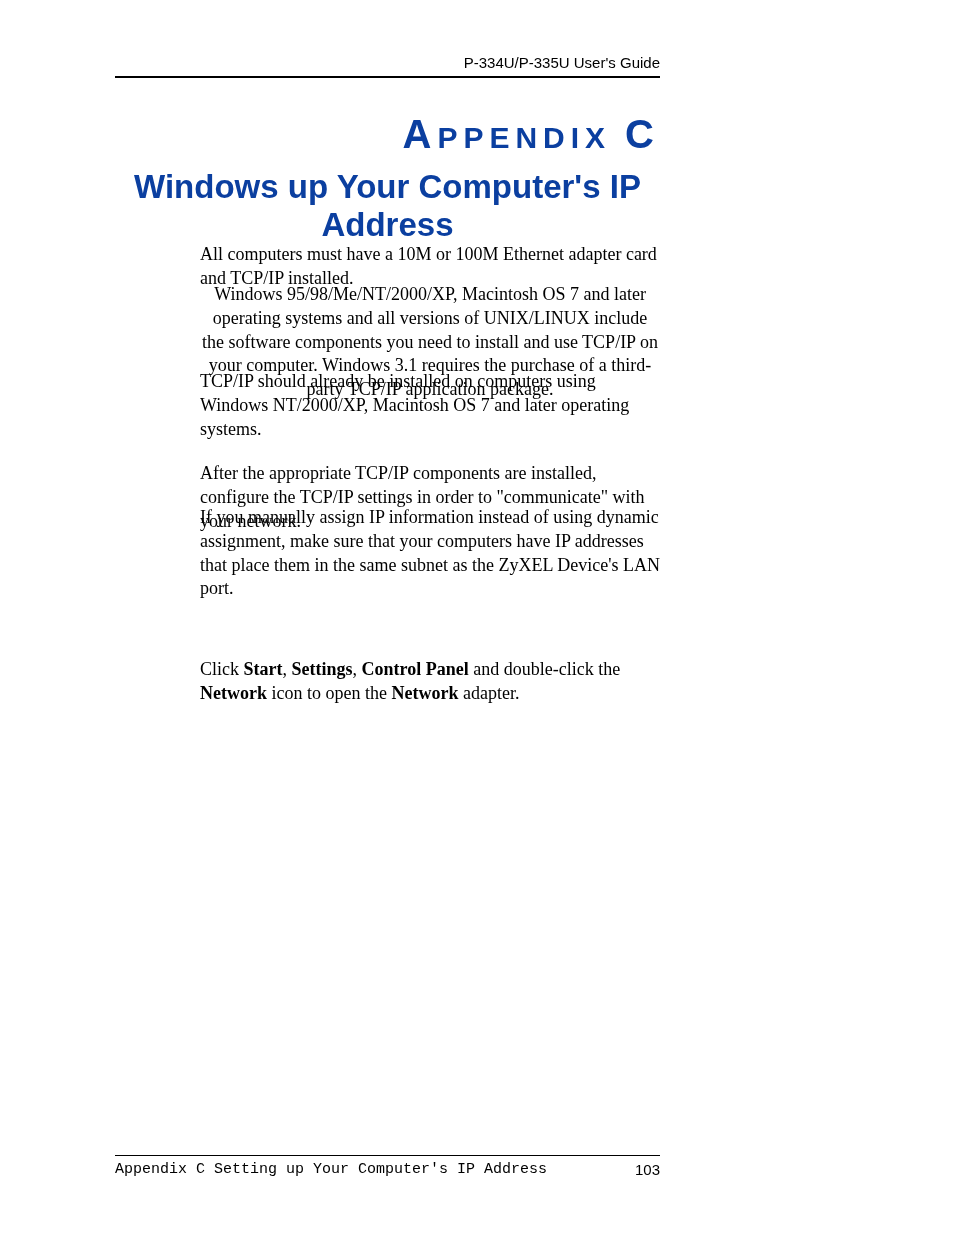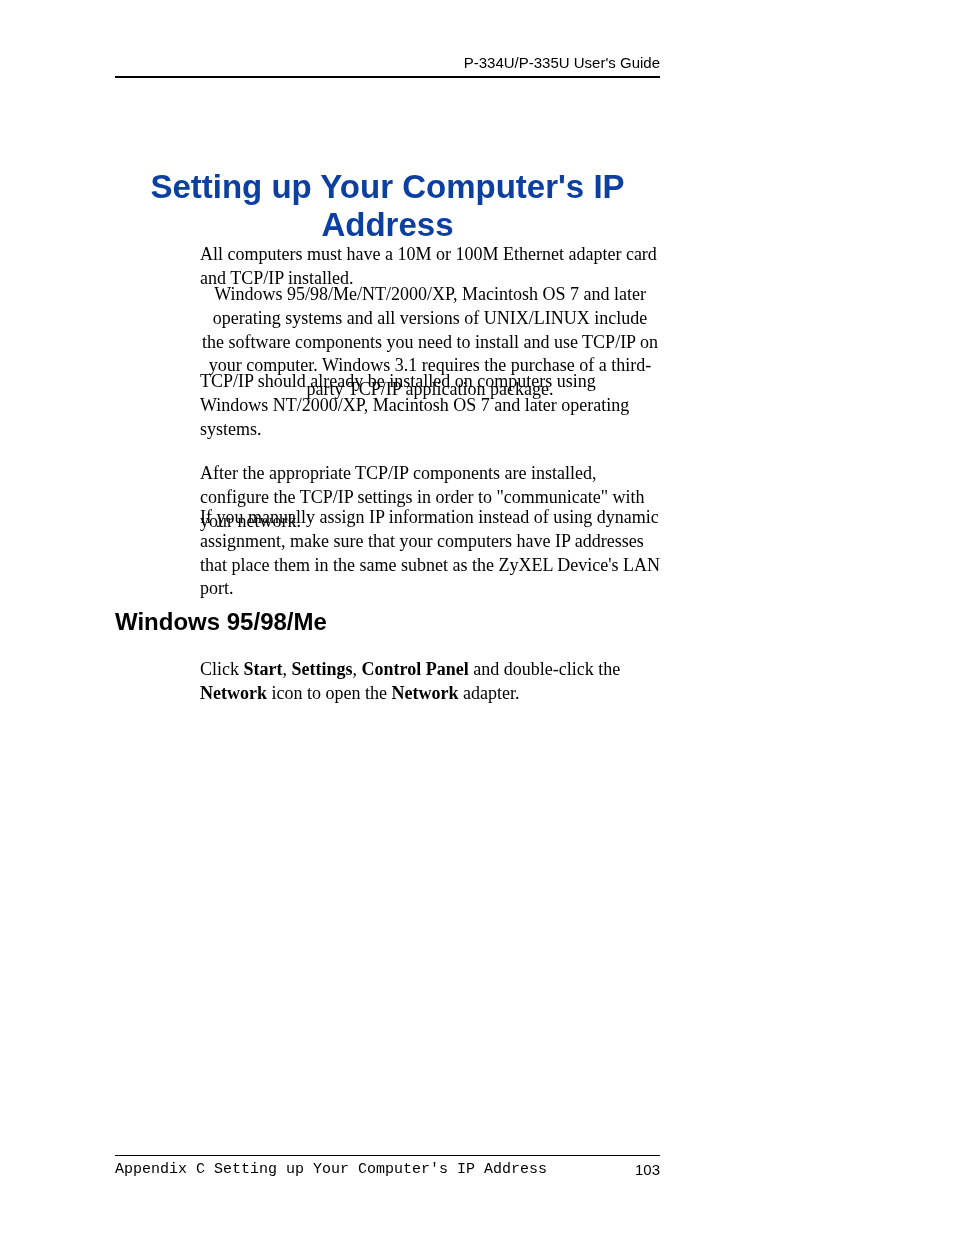--- a/index.html
+++ b/index.html
@@ -114,30 +114,32 @@
   b { font-weight: bold; }
 </style>
 </head>
 <body>
 
 <div class="page">
 
   <div class="header-text">P-334U/P-335U User's Guide</div>
   <div class="header-rule"></div>
 
+  <div class="appendix-label">
+    <span class="a-big">A</span><span class="ppendix">PPENDIX</span><span class="c">C</span>
+  </div>
 
-  <div class="chapter-title">Setting up Your Computer's IP Address</div>
+  <div class="chapter-title">Windows up Your Computer's IP Address</div>
 
   <div class="body-text p1">All computers must have a 10M or 100M Ethernet adapter card and TCP/IP installed.</div>
   <div class="body-text p2">Windows 95/98/Me/NT/2000/XP, Macintosh OS 7 and later operating systems and all versions of UNIX/LINUX include the software components you need to install and use TCP/IP on your computer. Windows 3.1 requires the purchase of a third-party TCP/IP application package.</div>
   <div class="body-text p3">TCP/IP should already be installed on computers using Windows NT/2000/XP, Macintosh OS 7 and later operating systems.</div>
   <div class="body-text p4">After the appropriate TCP/IP components are installed, configure the TCP/IP settings in order to "communicate" with your network.</div>
   <div class="body-text p5">If you manually assign IP information instead of using dynamic assignment, make sure that your computers have IP addresses that place them in the same subnet as the ZyXEL Device's LAN port.</div>
 
-  <div class="section-heading">Windows 95/98/Me</div>
 
   <div class="body-text p6">
     <span>Click </span><b>Start</b><span>, </span><b>Settings</b><span>, </span><b>Control Panel</b><span> and double-click the </span><b>Network</b><span> icon to open the </span><b>Network</b><span> adapter.</span>
   </div>
 
   <div class="footer-rule"></div>
   <div class="footer-left">Appendix C Setting up Your Computer's IP Address</div>
   <div class="footer-right">103</div>
 
 </div>

